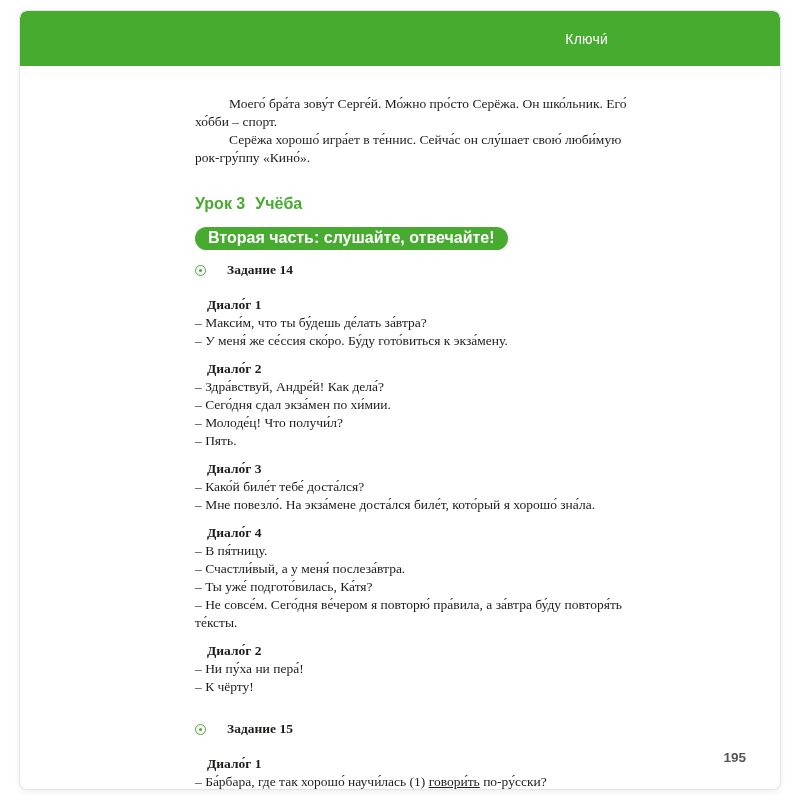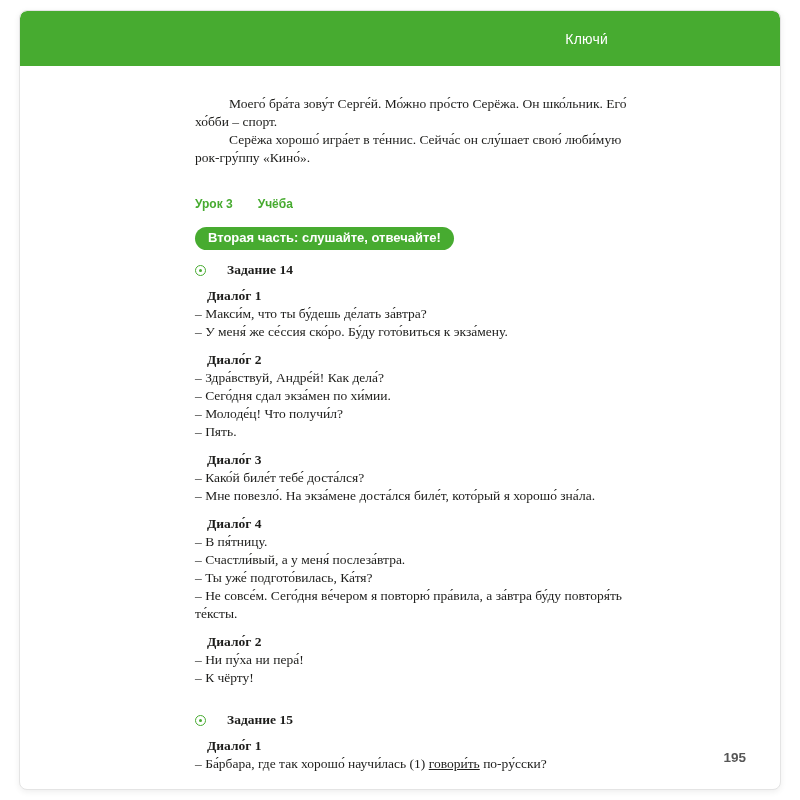--- a/index.html
+++ b/index.html
@@ -38,35 +38,35 @@
     padding: 29px 138px 0 175px;
     color: #1d1d1b;
     font-size: 13.5px;
     line-height: 18px;
   }
   .para { text-indent: 34px; }
   .lesson-title {
     margin-top: 26px;
     font-family: "Liberation Sans", sans-serif;
     font-weight: bold;
-    font-size: 12px;
+    font-size: 16px;
     line-height: 22px;
     color: var(--accent, #47ab30);
     display: flex;
-    gap: 25px;
+    gap: 10px;
     align-items: flex-end;
   }
   .badge {
     display: inline-block;
     margin-top: 12px;
     background: var(--accent, #47ab30);
     color: #ffffff;
     font-family: "Liberation Sans", sans-serif;
     font-weight: bold;
-    font-size: 13px;
+    font-size: 16px;
     line-height: 14px;
     padding: 4px 13px 5px;
     border-radius: 12px;
   }
   .task { margin-top: 11px; }
   .task + .task { margin-top: 24px; }
   .task-header {
     display: flex;
     align-items: center;
     gap: 21px;
@@ -85,21 +85,21 @@
     position: absolute;
     left: 50%;
     top: 50%;
     width: 3px;
     height: 3px;
     margin: -1.5px 0 0 -1.5px;
     background: var(--accent, #47ab30);
     border-radius: 50%;
   }
   .dialog { margin-top: 10px; }
-  .task-header + .dialog { margin-top: 8px; }
+  .task-header + .dialog { margin-top: 17px; }
   .dialog-title {
     font-weight: bold;
     margin-left: 12px;
   }
   .u { text-decoration: underline; }
   .page-number {
     position: absolute;
     right: 34px;
     bottom: 24px;
     font-family: "Liberation Sans", sans-serif;

